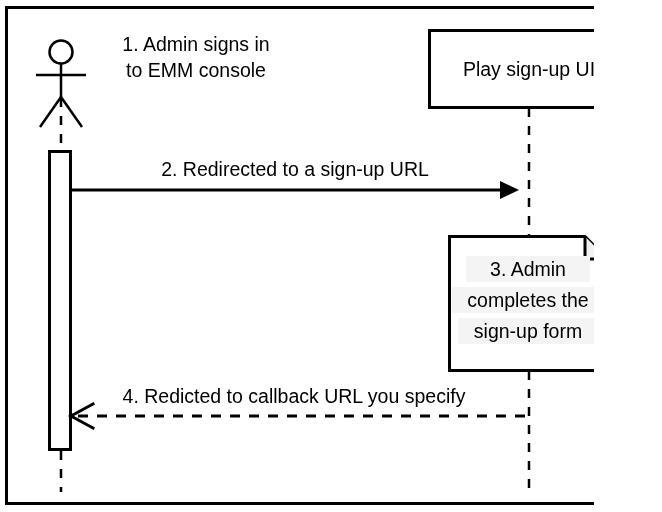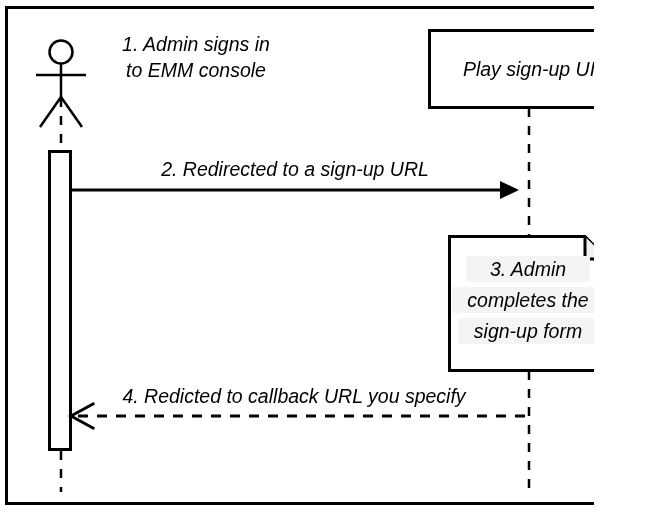--- a/index.html
+++ b/index.html
@@ -9,21 +9,20 @@
   }
   body {
     font-family: "Liberation Sans", sans-serif;
   }
   #canvas {
     position: relative;
     width: 594px;
     height: 512px;
     background: #ffffff;
     overflow: hidden;
-    font-style: italic;
   }
   #diagram-svg {
     position: absolute;
     left: 0;
     top: 0;
     width: 662px;
     height: 512px;
   }
   .dg-text {
     font-family: "Liberation Sans", sans-serif;

